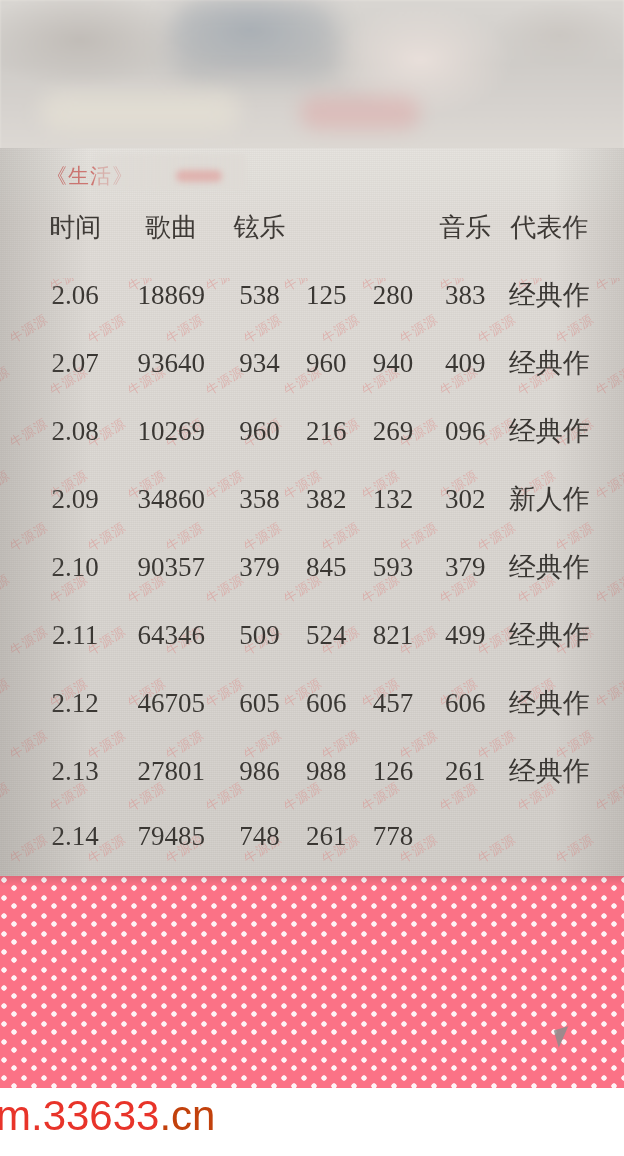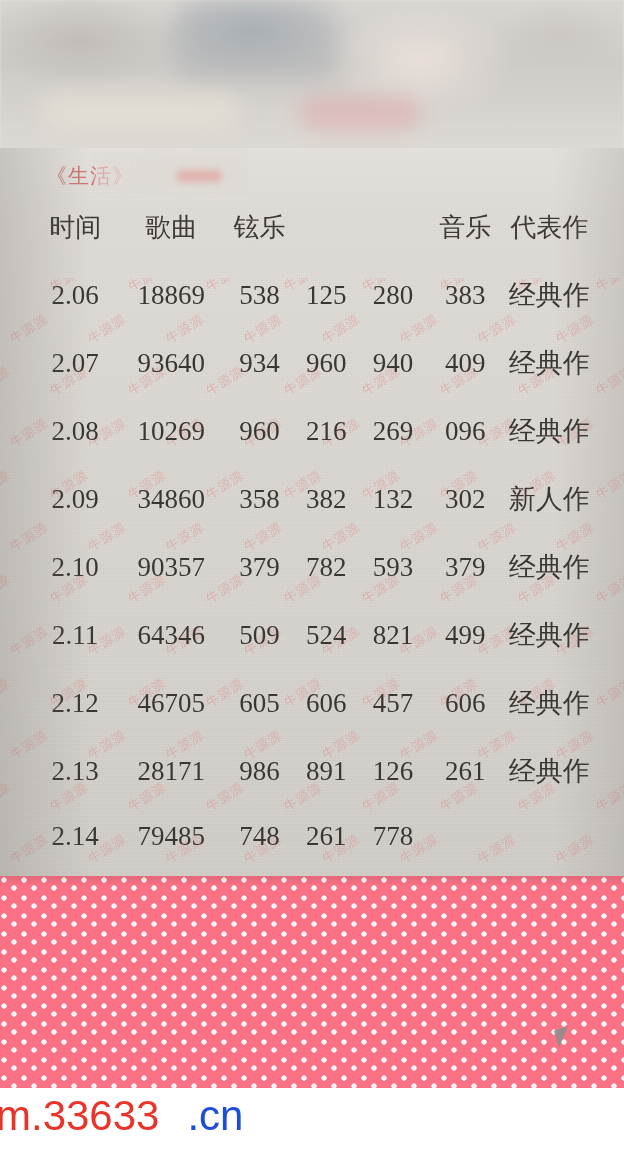--- a/index.html
+++ b/index.html
@@ -201,21 +201,21 @@
     background: #ffffff;
   }
   .url {
     position: absolute;
     left: -4px; top: 1092px;
     font-size: 42px;
     font-family: "Liberation Sans", sans-serif;
     color: #e8342a;
     letter-spacing: 0px;
   }
-  .url .dim { color: #1d4ed8; margin-left: 28px; }
+  .url .dim { color: #c2410c; }
 </style>
 </head>
 <body>
 
 <div class="page">
 
   <div class="photo-top">
     <div class="smear-c"></div>
     <div class="smear-b"></div>
     <div class="smear-a"></div>
@@ -379,21 +379,21 @@
             <td class="c-n1">358</td>
             <td class="c-n2">382</td>
             <td class="c-n3">132</td>
             <td class="c-music">302</td>
             <td class="c-rep">新人作</td>
           </tr>
           <tr>
             <td class="c-time">2.10</td>
             <td class="c-song">90357</td>
             <td class="c-n1">379</td>
-            <td class="c-n2">782</td>
+            <td class="c-n2">845</td>
             <td class="c-n3">593</td>
             <td class="c-music">379</td>
             <td class="c-rep">经典作</td>
           </tr>
           <tr>
             <td class="c-time">2.11</td>
             <td class="c-song">64346</td>
             <td class="c-n1">509</td>
             <td class="c-n2">524</td>
             <td class="c-n3">821</td>
@@ -404,23 +404,23 @@
             <td class="c-time">2.12</td>
             <td class="c-song">46705</td>
             <td class="c-n1">605</td>
             <td class="c-n2">606</td>
             <td class="c-n3">457</td>
             <td class="c-music">606</td>
             <td class="c-rep">经典作</td>
           </tr>
           <tr>
             <td class="c-time">2.13</td>
-            <td class="c-song">28171</td>
+            <td class="c-song">27801</td>
             <td class="c-n1">986</td>
-            <td class="c-n2">891</td>
+            <td class="c-n2">988</td>
             <td class="c-n3">126</td>
             <td class="c-music">261</td>
             <td class="c-rep">经典作</td>
           </tr>
           <tr>
             <td class="c-time">2.14</td>
             <td class="c-song">79485</td>
             <td class="c-n1">748</td>
             <td class="c-n2">261</td>
             <td class="c-n3">778</td>

